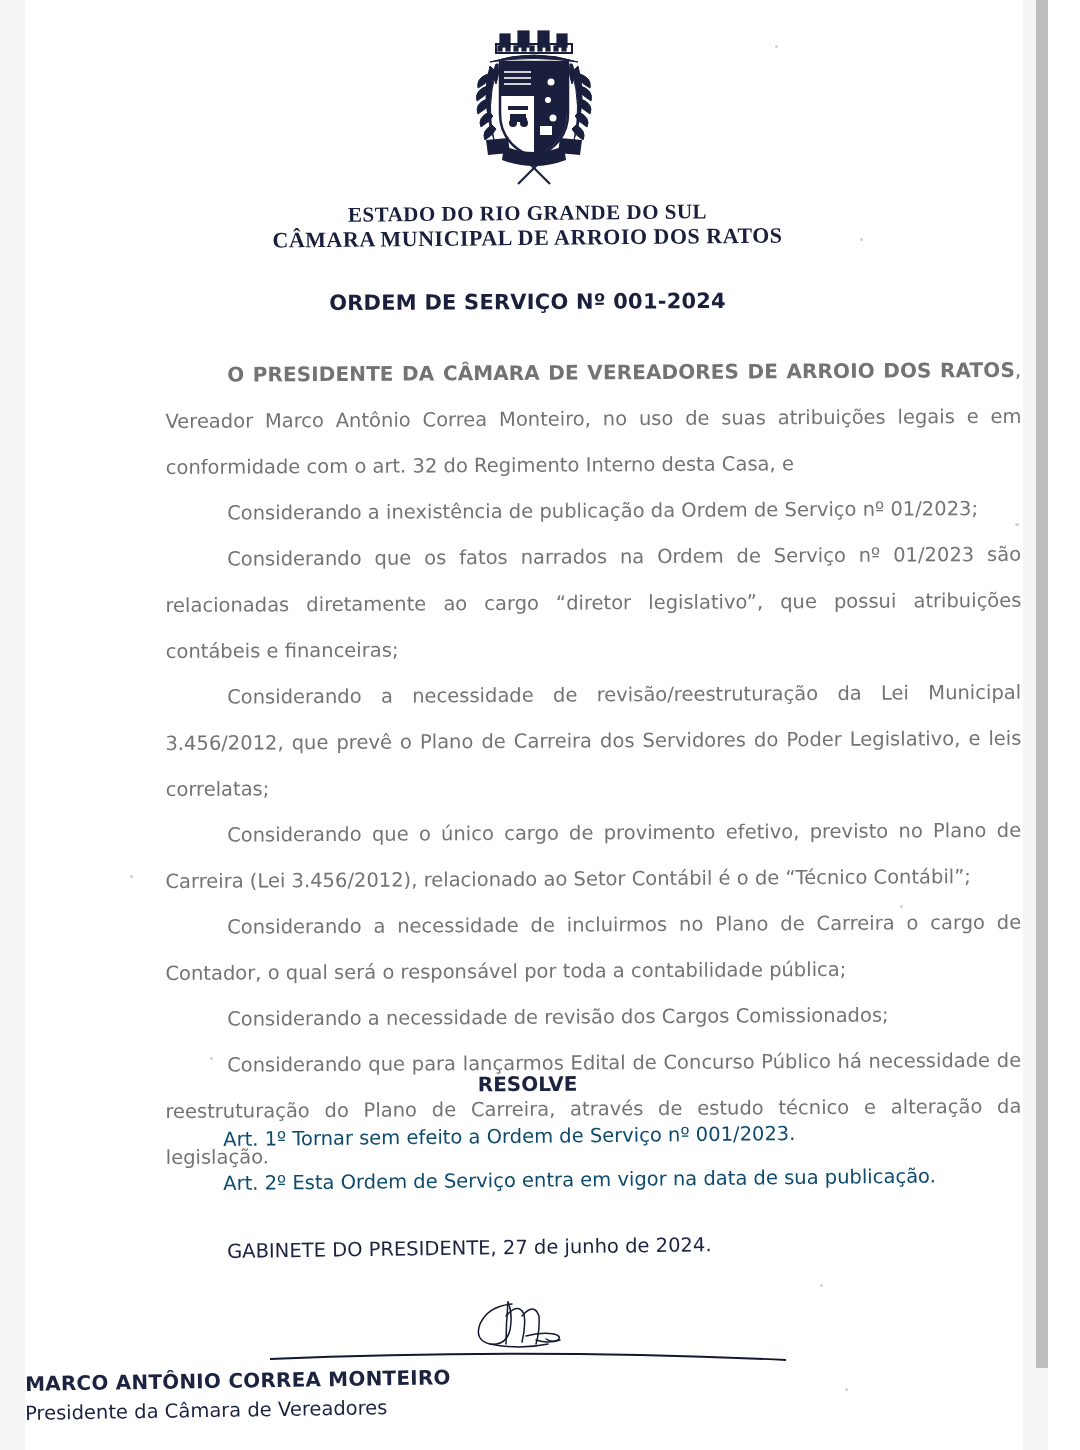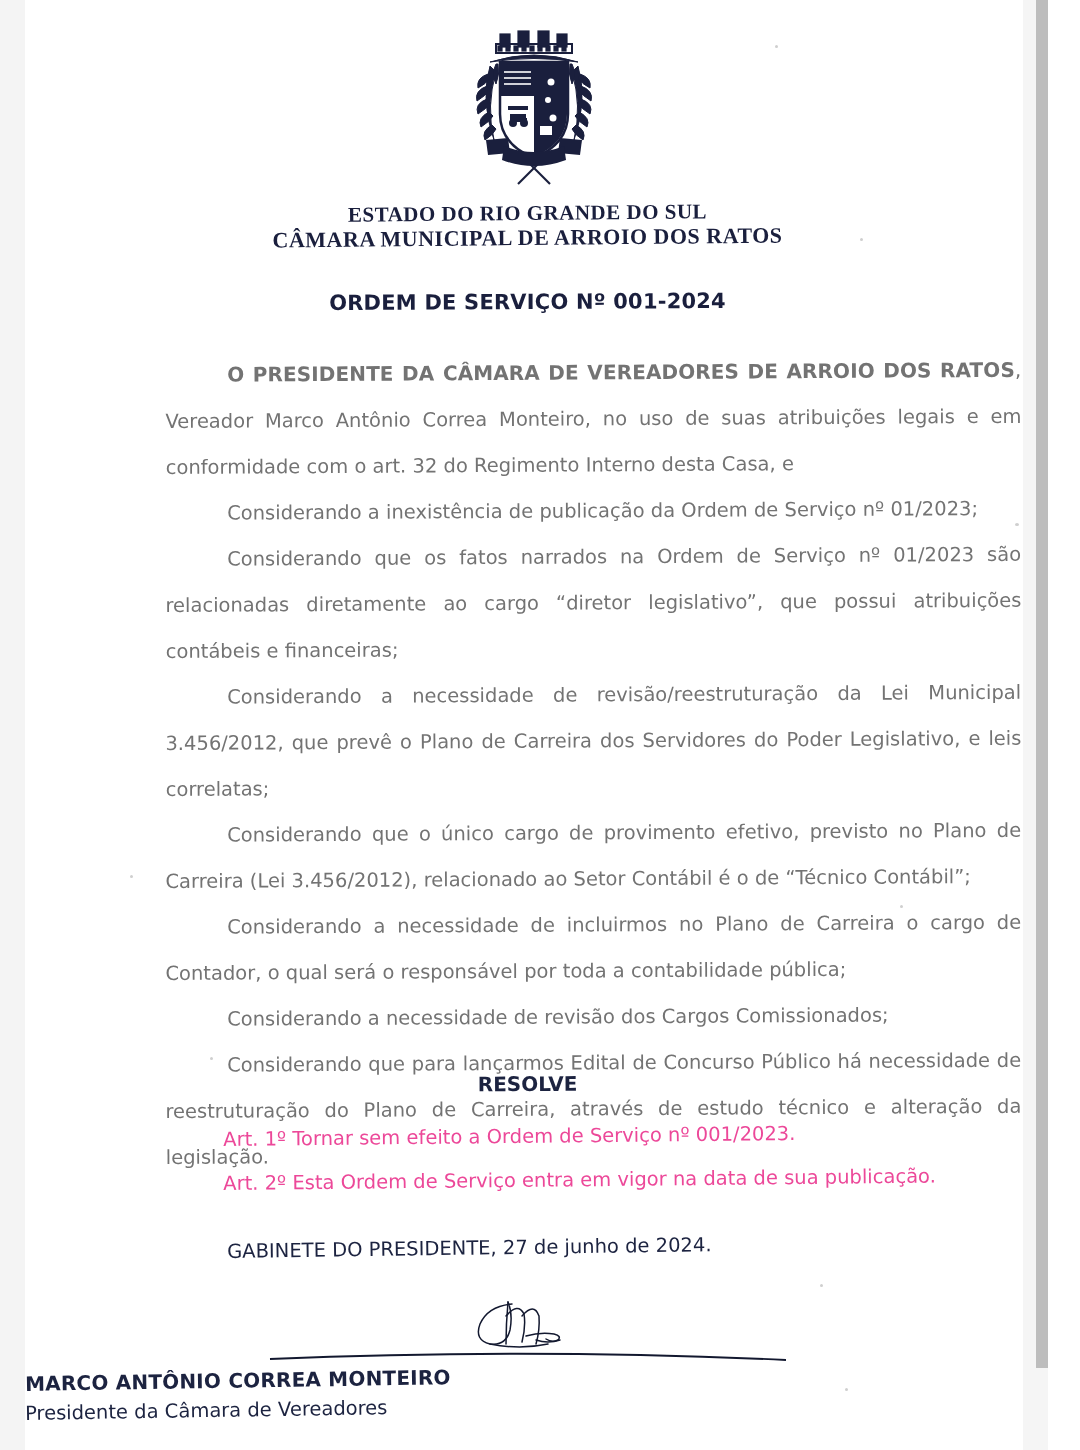--- a/index.html
+++ b/index.html
@@ -122,21 +122,21 @@
     font-weight: bold;
     font-size: 20px;
     color: #1c2340;
     transform: rotate(-0.3deg);
   }
   #articles {
     position: absolute;
     left: 198px;
     top: 1118px;
     width: 800px;
-    color: #ec4899;
+    color: #0c4a6e;
     font-family: "DejaVu Sans", sans-serif;
     font-size: 19.5px;
     line-height: 44px;
   }
   #articles p {
     margin: 0;
     transform: rotate(-0.6deg);
     transform-origin: left top;
   }
 

